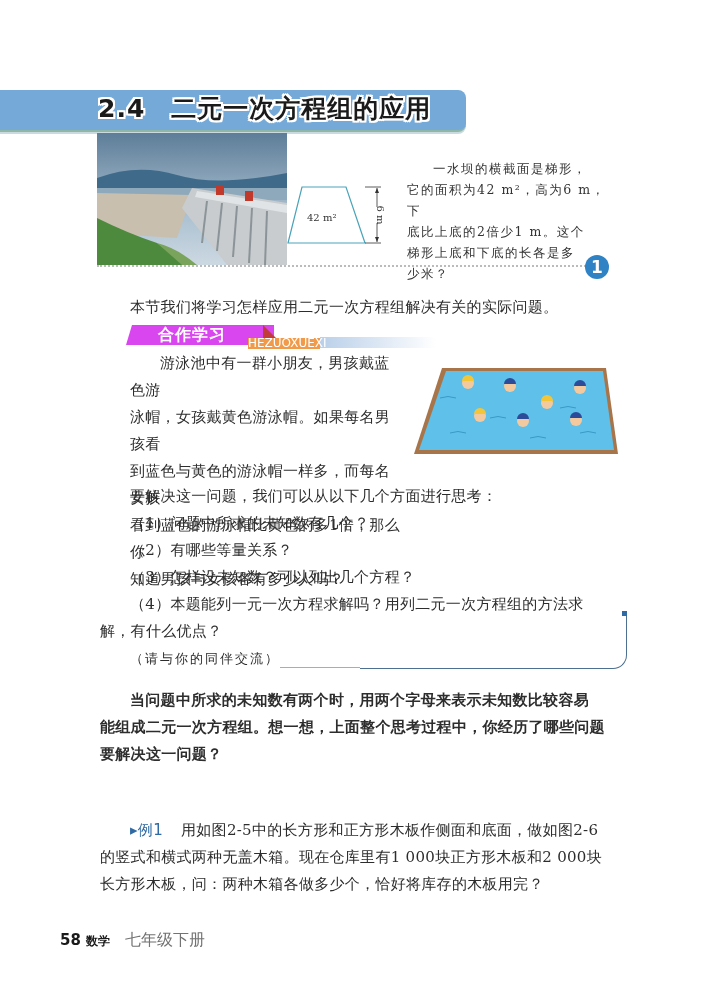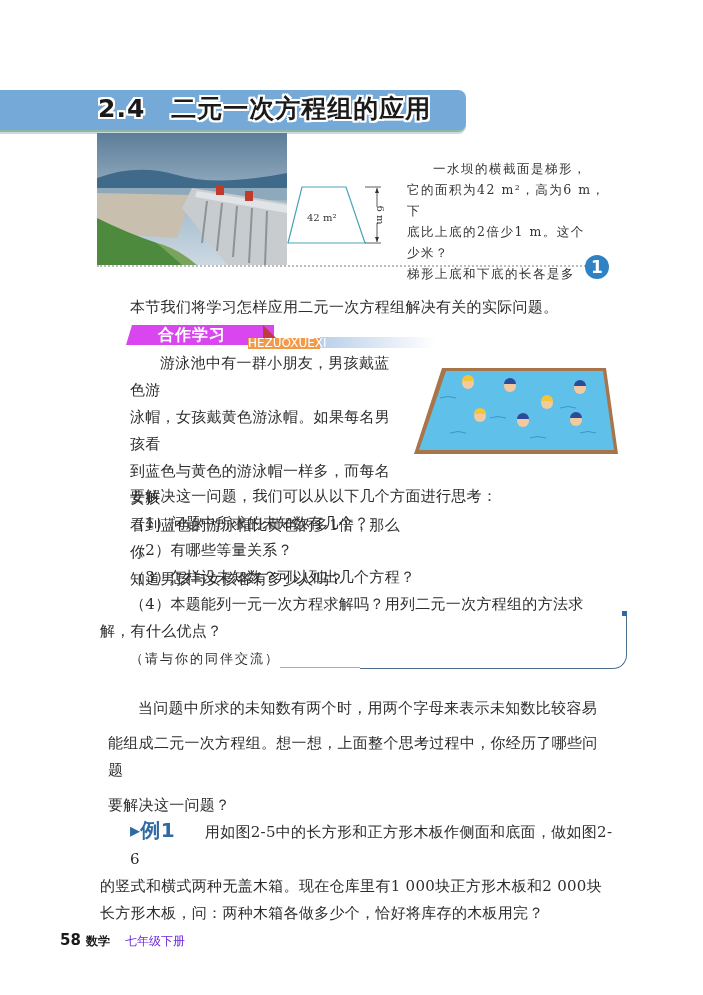--- a/index.html
+++ b/index.html
@@ -41,28 +41,28 @@
   .swim-text p { margin:0; }
   .pool-fig { left:410px; top:358px; width:210px; height:100px; }
   .think-block { left:100px; top:483px; width:520px; }
   .think-block p { margin:0; }
   .indent { text-indent:30px; }
   .bracket-line { left:360px; top:612px; width:266px; height:56px; border-right:1.5px solid #4d6f90;
                   border-bottom:1.5px solid #4d6f90; border-bottom-right-radius:14px; }
   .bracket-line-left { left:280px; top:667px; width:80px; border-top:1.5px solid #9bb0c2; }
   .bracket-dot { left:622px; top:611px; width:5px; height:5px; background:#2f6aa4; }
   .summary-text { left:100px; top:687px; width:520px; }
-  .summary-text p { margin:8px; }
+  .summary-text p { margin:0;font-weight:bold; }
   .example-text { left:100px; top:817px; width:520px; }
   .example-text p { margin:0; }
-  .ex-label { color:#2f6aa4; font-family:"DejaVu Sans","Liberation Sans",sans-serif; font-weight:bold; font-size:20px; margin-right:30px; }
+  .ex-label { color:#2f6aa4; font-family:"DejaVu Sans","Liberation Sans",sans-serif; font-weight:normal; font-size:15px; margin-right:18px; }
   .footer { left:60px; top:930px; font-family:"DejaVu Sans","Liberation Sans",sans-serif; white-space:nowrap; }
   .page-num { font-weight:bold; font-size:15px; color:#1a1a1a; }
   .subject { font-weight:bold; font-size:12px; color:#1a1a1a; margin-right:10px; }
-  .grade { font-size:12px; color:#6d28d9; }
+  .grade { font-size:16px; color:#737373; }
 </style>
 </head>
 <body>
 
 <div class="abs header-band"></div>
 <div class="abs header-title">
   <span class="num">2.4</span><span>二元一次方程组的应用</span>
 </div>
 
 <div class="abs dam-photo">
@@ -105,22 +105,22 @@
     <polygon points="92,57 90,52 94,52" fill="#333"></polygon>
     <text x="92" y="30" font-size="10" font-family="DejaVu Serif, serif" fill="#333" transform="rotate(90 92 30)" text-anchor="middle">6 m</text>
     <text x="22" y="36" font-size="10" font-family="DejaVu Serif, serif" fill="#333">42 m²</text>
   </svg>
 </div>
 
 <div class="abs intro-text">
   <p style="text-indent:26px">一水坝的横截面是梯形，</p>
   <p>它的面积为42 m²，高为6 m，下</p>
   <p>底比上底的2倍少1 m。这个</p>
+  <p>梯形上底和下底的长各是多</p>
   <p>少米？</p>
-  <p>梯形上底和下底的长各是多</p>
 </div>
 <div class="abs dotted-line"></div>
 <div class="abs badge-1">1</div>
 
 <div class="abs body intro-line">本节我们将学习怎样应用二元一次方程组解决有关的实际问题。</div>
 
 <div class="abs coop-fade"></div>
 <div class="abs coop-main">合作学习</div>
 <div class="abs coop-red"></div>
 <div class="abs coop-tag">HEZUOXUEXI</div>

